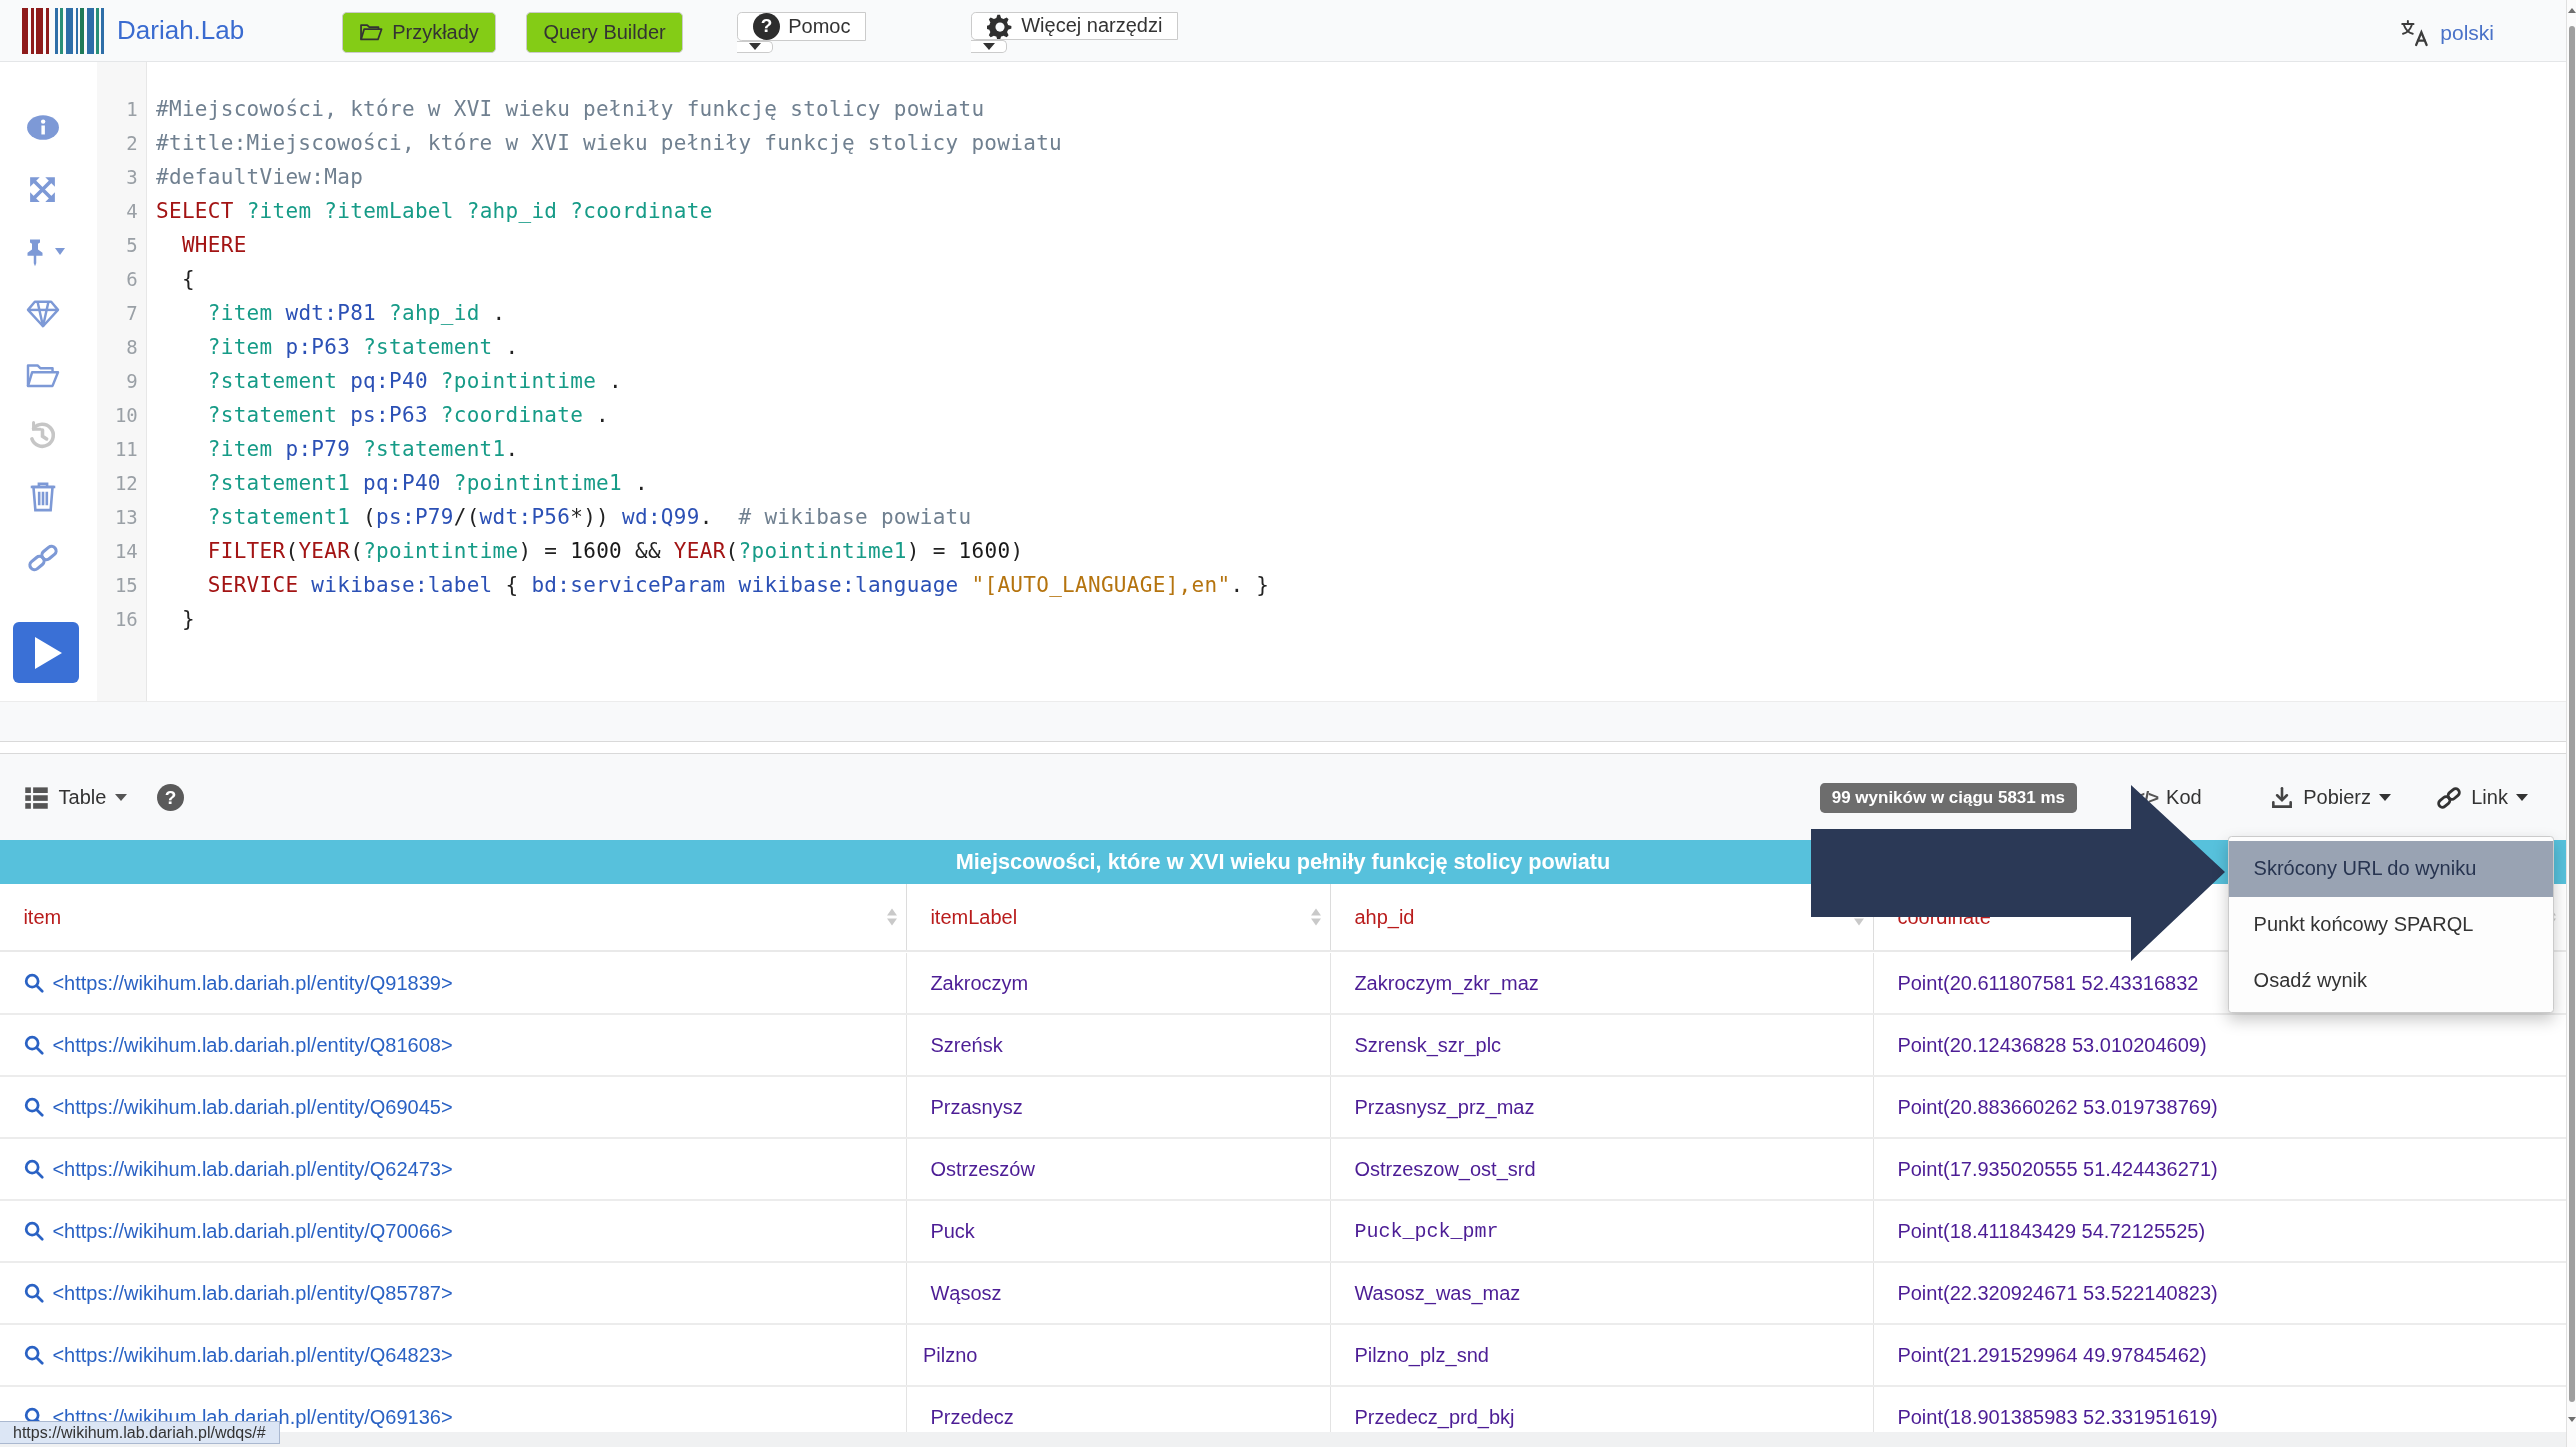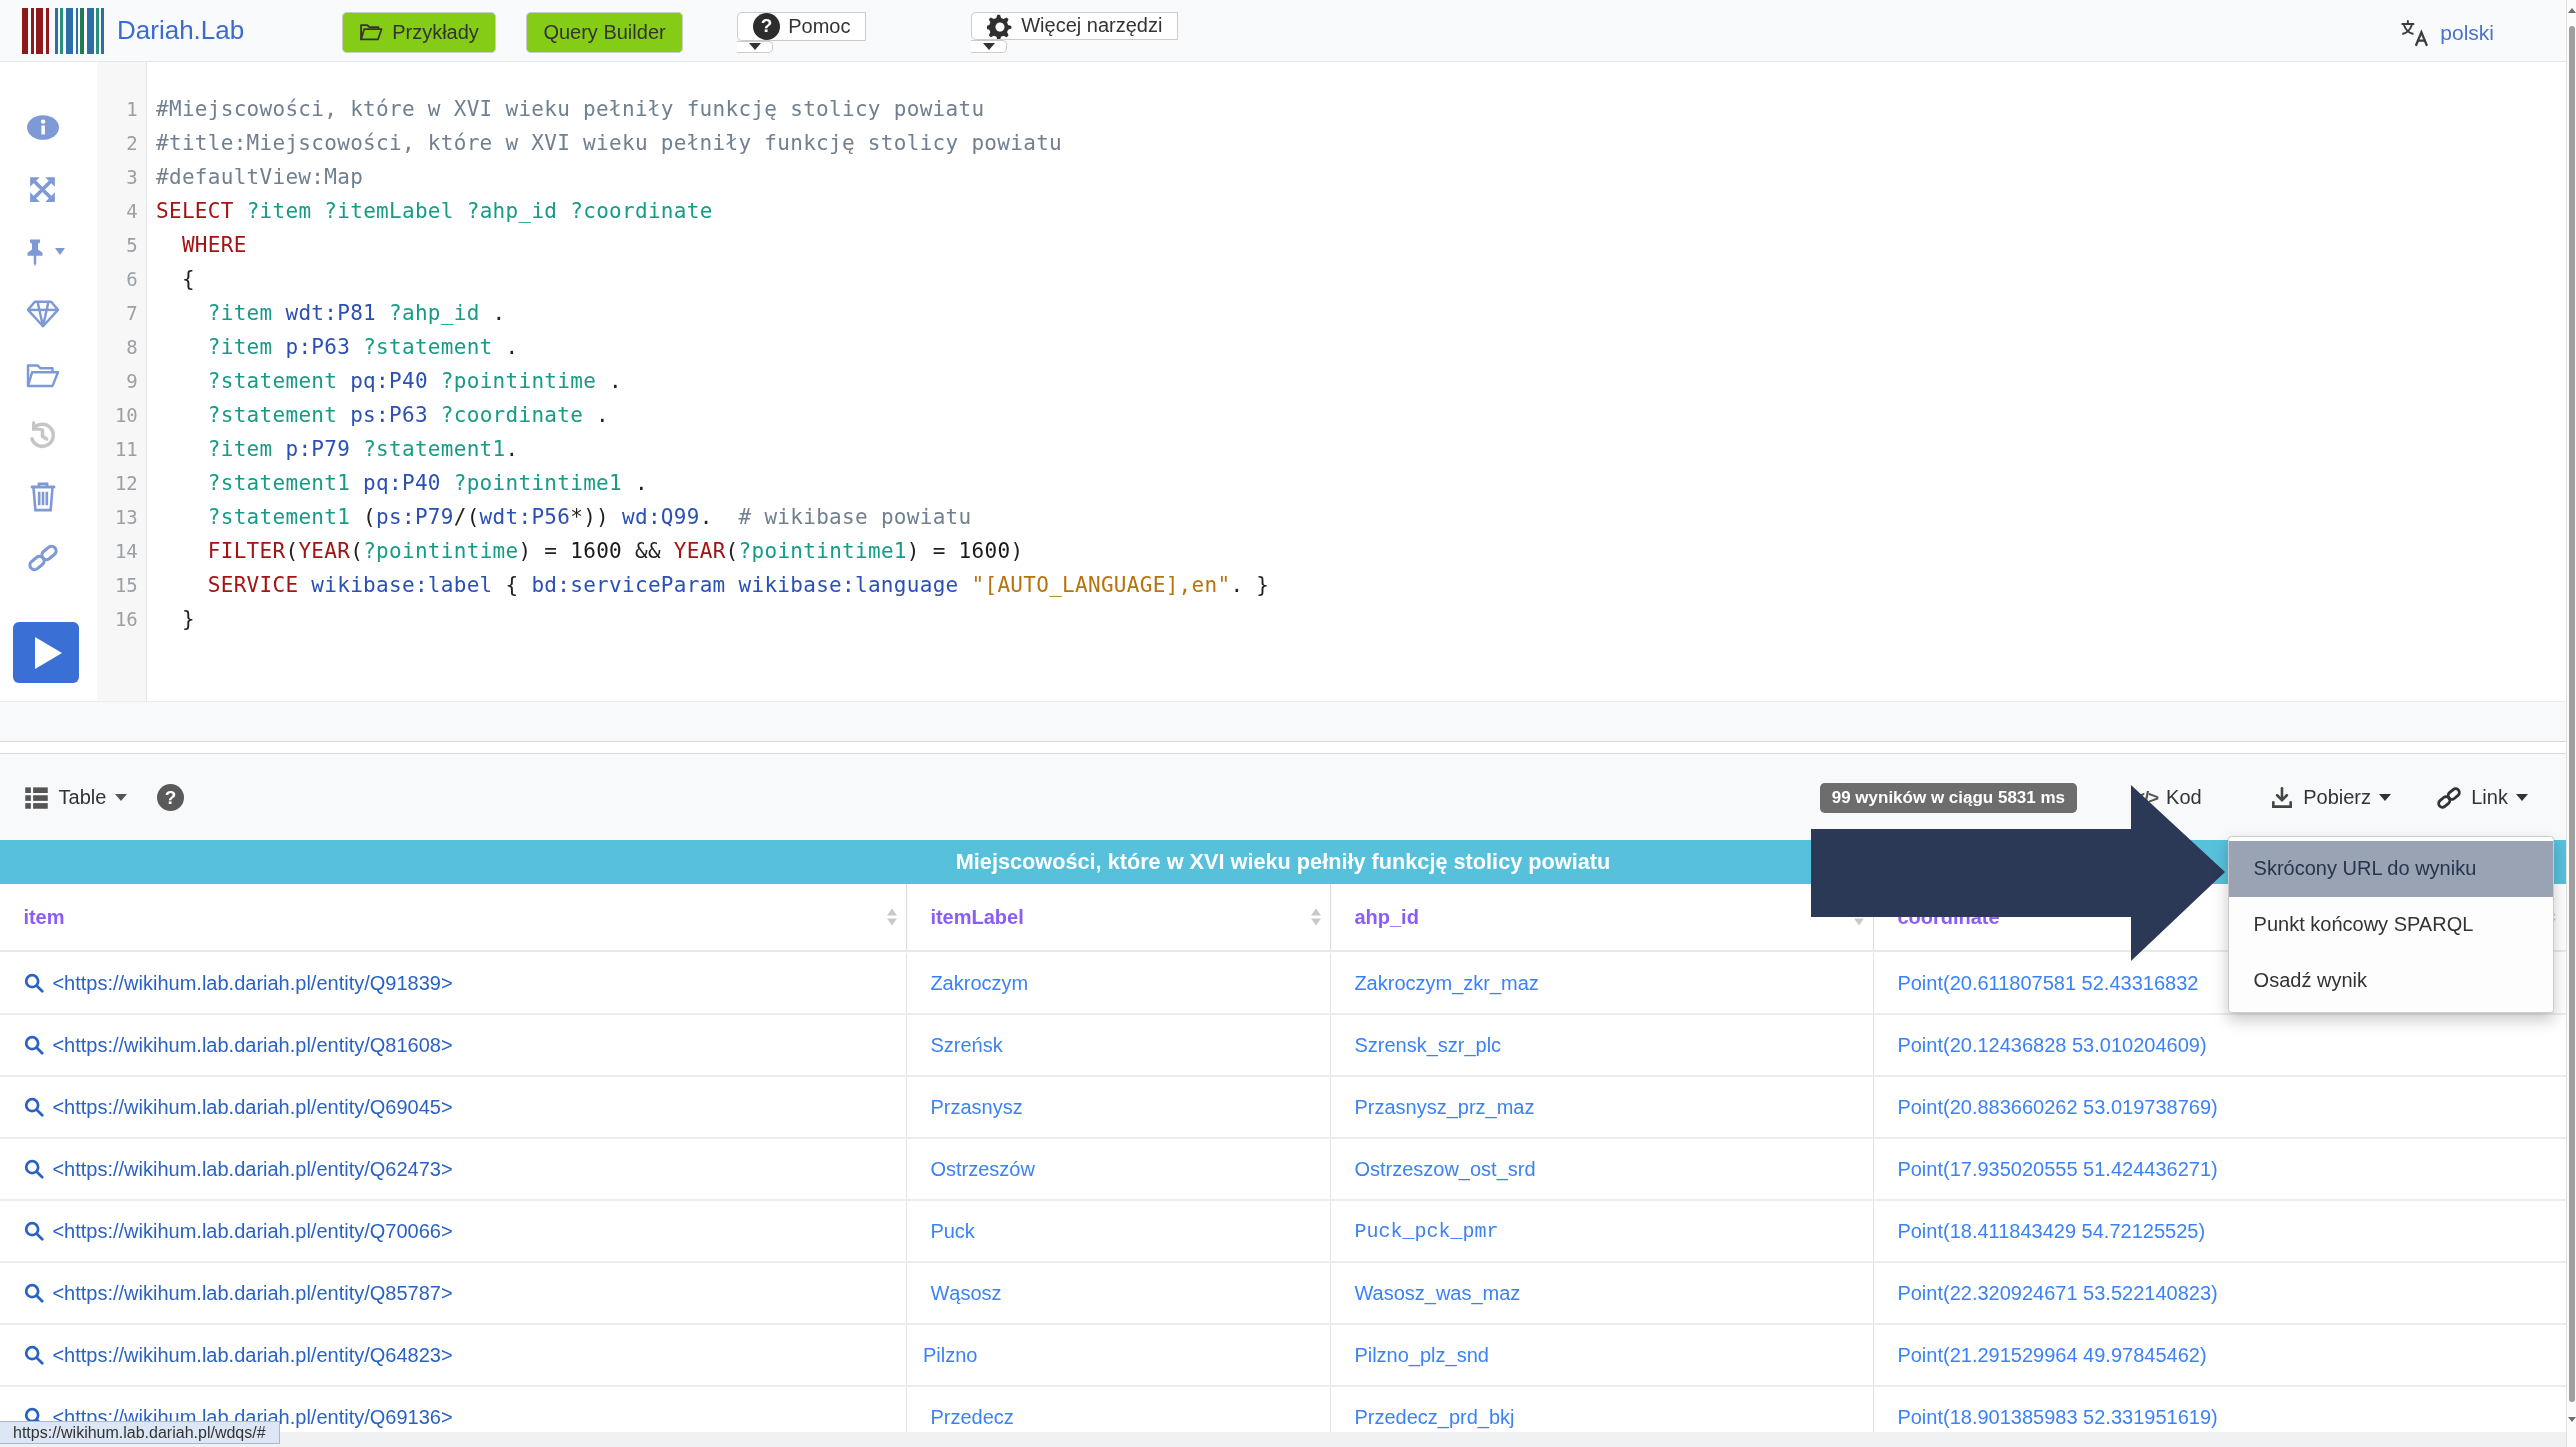--- a/index.html
+++ b/index.html
@@ -60,29 +60,29 @@
            border-radius:4.7px; font-size:17px; font-weight:bold; line-height:30px; padding:0 11.7px; z-index:31; }
   .code-glyph { font-size:19px; color:#555; font-weight:bold; letter-spacing:-1.2px; }
   .code-glyph::after { content:"</>"; }
 
   
   .title-bar { position:absolute; left:0; top:840px; width:2566px; height:44px; background:#57c1dc;
                color:#fff; font-size:21.7px; font-weight:bold; display:flex; align-items:center; justify-content:center; z-index:10; }
   .thead { position:absolute; left:0; top:884px; width:2566px; height:68px; background:#fff;
            border-bottom:2.9px solid #e9e9e9; display:flex; z-index:9; }
   .th { position:relative; height:100%; display:flex; align-items:center; padding-left:23.4px;
-        font-size:20px; font-weight:bold; color:#8b5cf6; }
+        font-size:20px; font-weight:normal; color:#b91c1c; }
   .th + .th { border-left:1.2px solid #dcdcdc; }
   .sort { position:absolute; right:9.4px; top:50%; transform:translateY(-50%); display:flex;
           flex-direction:column; gap:2.9px; }
   .sort i { display:block; width:0; height:0; border-left:5.9px solid transparent; border-right:5.9px solid transparent; }
   .sort .up { border-bottom:7px solid #c9c9c9; } .sort .dn { border-top:7px solid #c9c9c9; }
   .tbody { position:absolute; left:0; top:953px; width:2566px; height:479px; overflow:hidden; z-index:8; background:#fff; }
   .tr { display:flex; height:62px; border-bottom:2.9px solid #ececec; background:#fff; }
-  .td { height:100%; display:flex; align-items:center; padding-left:23.4px; font-size:20px; color:#3b82f6; overflow:hidden; white-space:nowrap; }
+  .td { height:100%; display:flex; align-items:center; padding-left:23.4px; font-size:20px; color:#4c1d95; overflow:hidden; white-space:nowrap; }
   .td + .td { border-left:1.2px solid #e3e3e3; }
   .td.link { color:#2a62c4; gap:7px; }
 
   
   .dropdown { position:absolute; left:2228px; top:836px; width:326px; height:177px; background:#fdfdfd;
               border:1.2px solid #cbcbcb; border-radius:3.5px; box-shadow:0 7px 16.4px rgba(0,0,0,.22);
               padding-top:3.5px; z-index:40; }
   .menu-item { height:56px; display:flex; align-items:center; padding-left:24.6px; font-size:20px; color:#333; }
   .menu-item.active { background:#99a3b3; color:#273450; }
 

